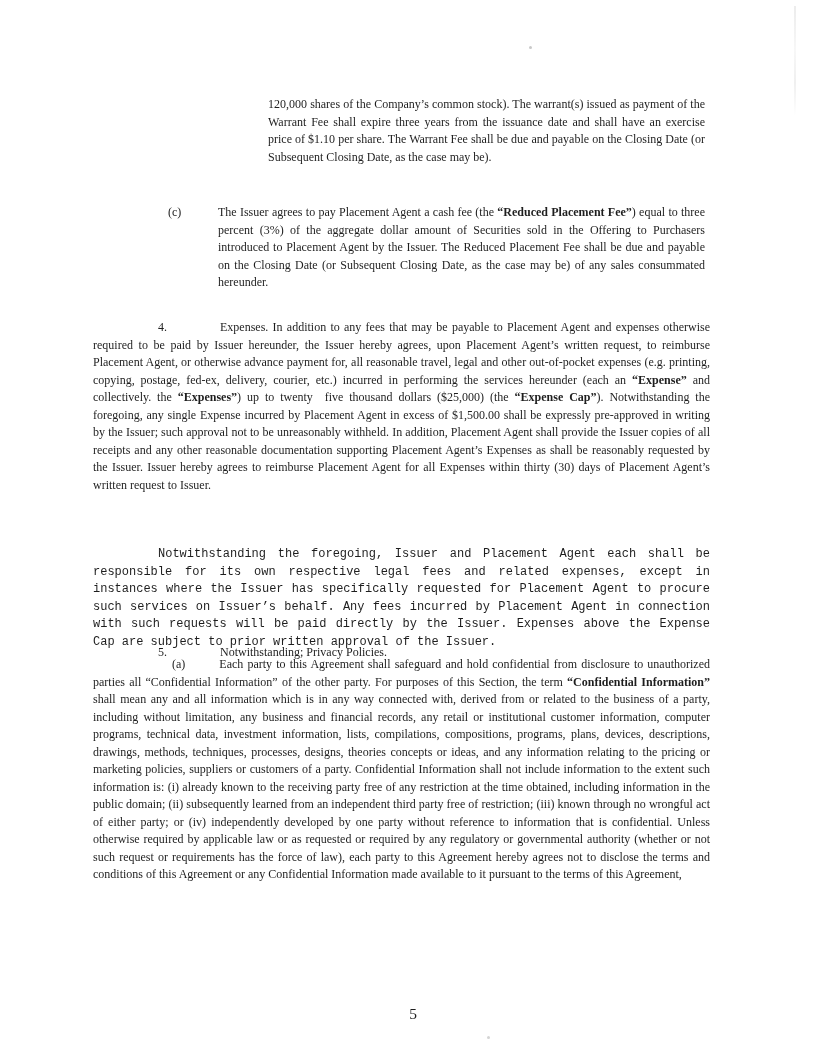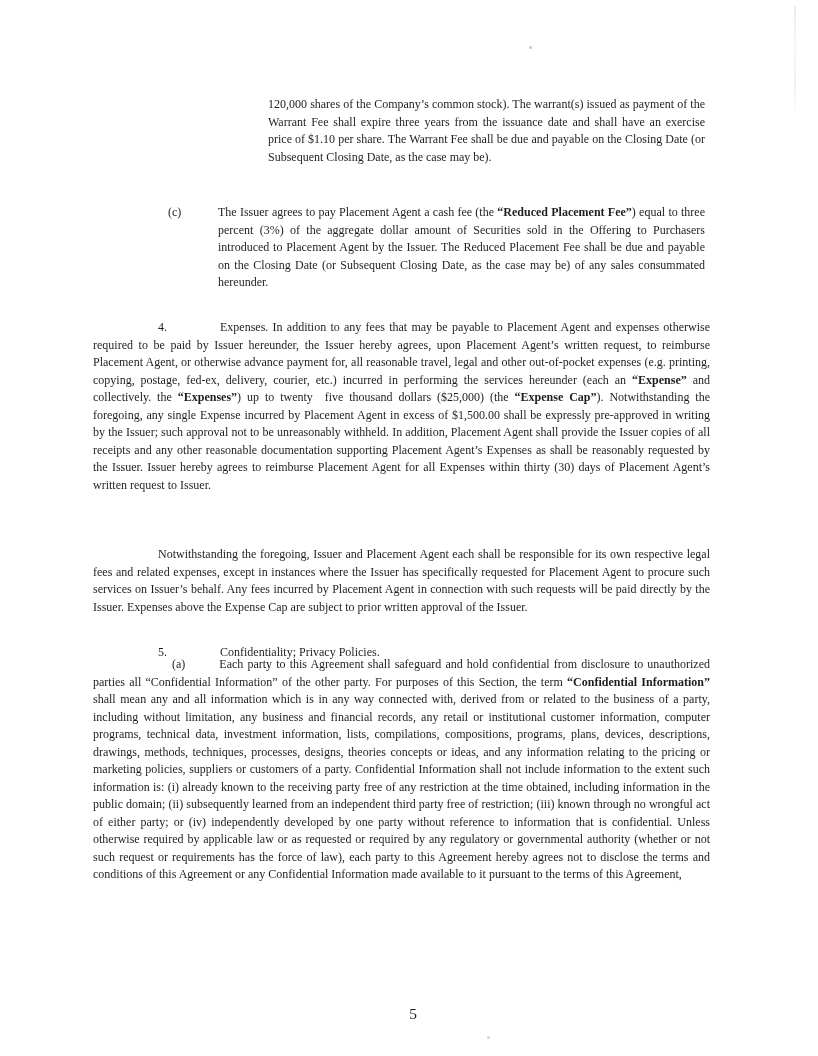--- a/index.html
+++ b/index.html
@@ -15,21 +15,21 @@
     position:absolute;
     margin:0;
     font-size:12px;
     line-height:17.5px;
     text-align:justify;
   }
   .warrant   { left:268px; top:96px;  width:437px; }
   .item-c    { left:218px; top:204px; width:487px; }
   .hang-label{ position:absolute; left:-50px; top:0; }
   .sec4      { left:93px;  top:319px; width:617px; text-indent:65px; }
-  .para-fees { left:93px;  top:546px; width:617px; text-indent:65px; }
+  .para-fees { left:93px;  top:546px; width:617px; text-indent:65px;font-family:Liberation Mono, monospace; }
   .sec5      { left:93px;  top:644px; width:617px; text-indent:65px; text-align:left; }
   .item-a    { left:93px;  top:656px; width:617px; text-indent:79px; }
   .tab53 { display:inline-block; width:53px; }
   .tab34 { display:inline-block; width:34px; }
   .bold  { font-weight:700; }
   .u     { text-underline-offset:2px; }
   .page-num {
     position:absolute; left:93px; top:1005px; width:640px;
     text-align:center; font-size:15.5px; margin:0;
   }
@@ -52,19 +52,19 @@
   <div class="speck speck-b"></div>
 
   <p class="block warrant"><span>120,000 shares of the Company’s common stock).  The warrant(s) issued as payment of the Warrant Fee shall expire three years from the issuance date and shall have an exercise price of $1.10 per share. The Warrant Fee shall be due and payable on the Closing Date (or Subsequent Closing Date, as the case may be).</span></p>
 
   <p class="block item-c"><span class="hang-label">(c)</span><span>The Issuer agrees to pay Placement Agent a cash fee (the </span><span class="bold">“Reduced Placement Fee”</span><span>) equal to three percent (3%) of the aggregate dollar amount of Securities sold in the Offering to Purchasers introduced to Placement Agent by the Issuer.  The Reduced Placement Fee shall be due and payable on the Closing Date (or Subsequent Closing Date, as the case may be) of any sales consummated hereunder.</span></p>
 
   <p class="block sec4"><span>4.</span><span class="tab53"></span><span class="u">Expenses</span><span>.  In addition to any fees that may be payable to Placement Agent and expenses otherwise required to be paid by Issuer hereunder, the Issuer hereby agrees, upon Placement Agent’s written request, to reimburse Placement Agent, or otherwise advance payment for, all reasonable travel, legal and other out-of-pocket expenses (e.g. printing, copying, postage, fed-ex, delivery, courier, etc.) incurred in performing the services hereunder (each an </span><span class="bold">“Expense”</span><span> and collectively. the </span><span class="bold">“Expenses”</span><span>) up to twenty&nbsp; five thousand dollars ($25,000) (the </span><span class="bold">“Expense Cap”</span><span>).  Notwithstanding the foregoing, any single Expense incurred by Placement Agent in excess of $1,500.00 shall be expressly pre-approved in writing by the Issuer; such approval not to be unreasonably withheld.  In addition, Placement Agent shall provide the Issuer copies of all receipts and any other reasonable documentation supporting Placement Agent’s Expenses as shall be reasonably requested by the Issuer.  Issuer hereby agrees to reimburse Placement Agent for all Expenses within thirty (30) days of Placement Agent’s written request to Issuer.</span></p>
 
   <p class="block para-fees"><span>Notwithstanding the foregoing, Issuer and Placement Agent each shall be responsible for its own respective legal fees and related expenses, except in instances where the Issuer has specifically requested for Placement Agent to procure such services on Issuer’s behalf.  Any fees incurred by Placement Agent in connection with such requests will be paid directly by the Issuer.  Expenses above the Expense Cap are subject to prior written approval of the Issuer.</span></p>
 
-  <p class="block sec5"><span>5.</span><span class="tab53"></span><span class="u">Confidentiality; Privacy Policies.</span></p>
+  <p class="block sec5"><span>5.</span><span class="tab53"></span><span class="u">Notwithstanding; Privacy Policies.</span></p>
 
   <p class="block item-a"><span>(a)</span><span class="tab34"></span><span>Each party to this Agreement shall safeguard and hold confidential from disclosure to unauthorized parties all “Confidential Information” of the other party.  For purposes of this Section, the term </span><span class="bold">“Confidential Information”</span><span> shall mean any and all information which is in any way connected with, derived from or related to the business of a party, including without limitation, any business and financial records, any retail or institutional customer information, computer programs, technical data, investment information, lists, compilations, compositions, programs, plans, devices, descriptions, drawings, methods, techniques, processes, designs, theories concepts or ideas, and any information relating to the pricing or marketing policies, suppliers or customers of a party.  Confidential Information shall not include information to the extent such information is: (i) already known to the receiving party free of any restriction at the time obtained, including information in the public domain; (ii) subsequently learned from an independent third party free of restriction; (iii) known through no wrongful act of either party; or (iv) independently developed by one party without reference to information that is confidential.  Unless otherwise required by applicable law or as requested or required by any regulatory or governmental authority (whether or not such request or requirements has the force of law), each party to this Agreement hereby agrees not to disclose the terms and conditions of this Agreement or any Confidential Information made available to it pursuant to the terms of this Agreement,</span></p>
 
   <p class="page-num">5</p>
 
 </div>
 
 </body></html>

